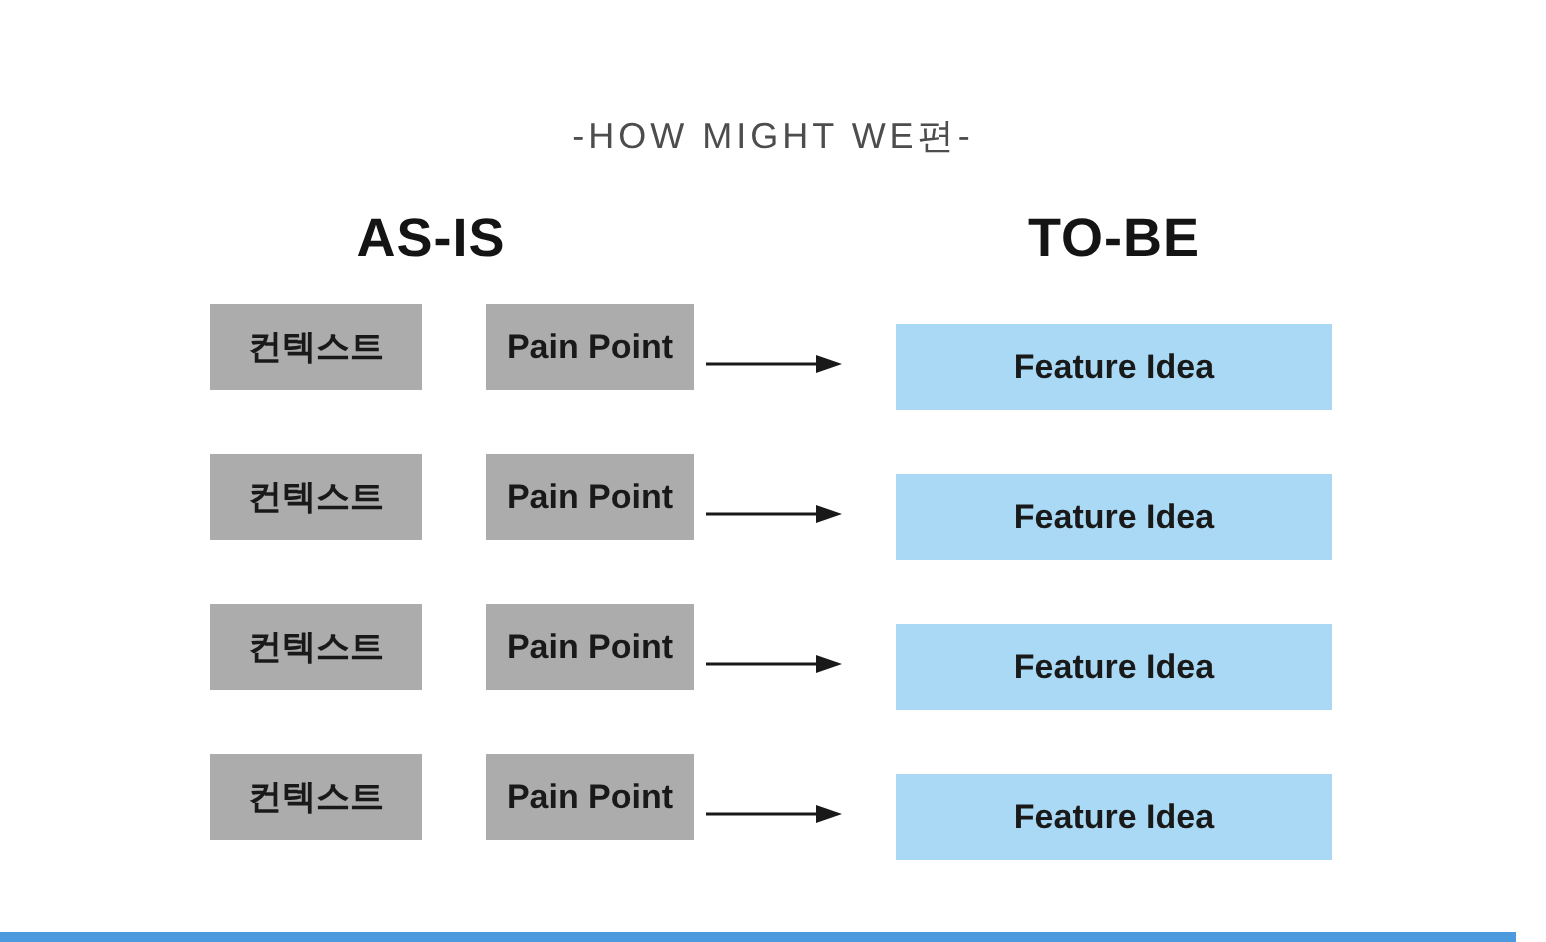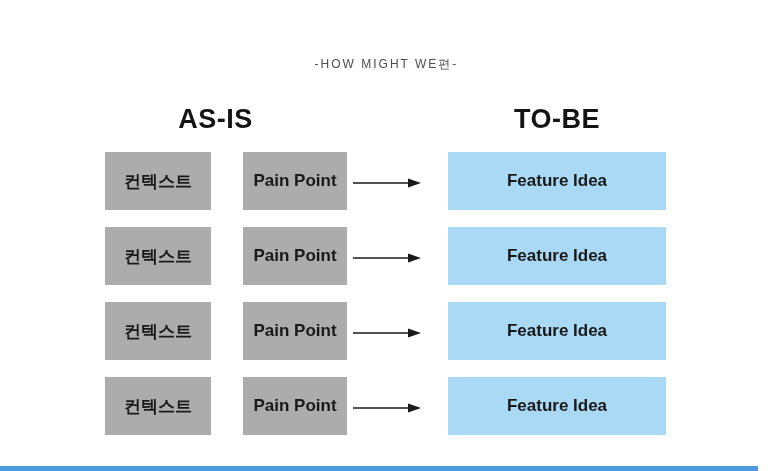--- a/index.html
+++ b/index.html
@@ -25,21 +25,21 @@
     font-weight: 700;
     letter-spacing: 0.5px;
     color: var(--title-text, #141414);
   }
   .slide-subtitle {
     position: absolute;
     top: 56px;
     left: 0;
     width: 773px;
     text-align: center;
-    font-size: 12px;
+    font-size: 18px;
     font-weight: 400;
     letter-spacing: 2px;
     color: var(--subtitle-text, #4d4d4d);
   }
   .col-header {
     position: absolute;
     top: 104px;
     font-size: 27px;
     font-weight: 700;
     color: var(--title-text, #141414);
@@ -56,21 +56,21 @@
     height: 58px;
   }
   .row.r0 { top: 152px; }
   .row.r1 { top: 227px; }
   .row.r2 { top: 302px; }
   .row.r3 { top: 377px; }
 
   .box {
     position: absolute;
     top: 0;
-    height: 58px;
+    height: 43px;
     display: flex;
     align-items: center;
     justify-content: center;
     font-weight: 700;
     font-size: 17px;
     color: var(--box-text, #191919);
   }
   .box.context {
     left: 105px;
     width: 106px;
@@ -79,20 +79,21 @@
   .box.pain {
     left: 222px;
     width: 104px;
     background: var(--gray-box, #acacac);
     margin-left: 21px;
   }
   .box.feature {
     left: 448px;
     width: 218px;
     background: var(--blue-box, #a9d9f4);
+    margin-top: 10px;
   }
   .arrow-wrap {
     position: absolute;
     left: 352px;
     top: 23px;
     width: 70px;
     height: 12px;
   }
   .progress-bar {
     position: absolute;

